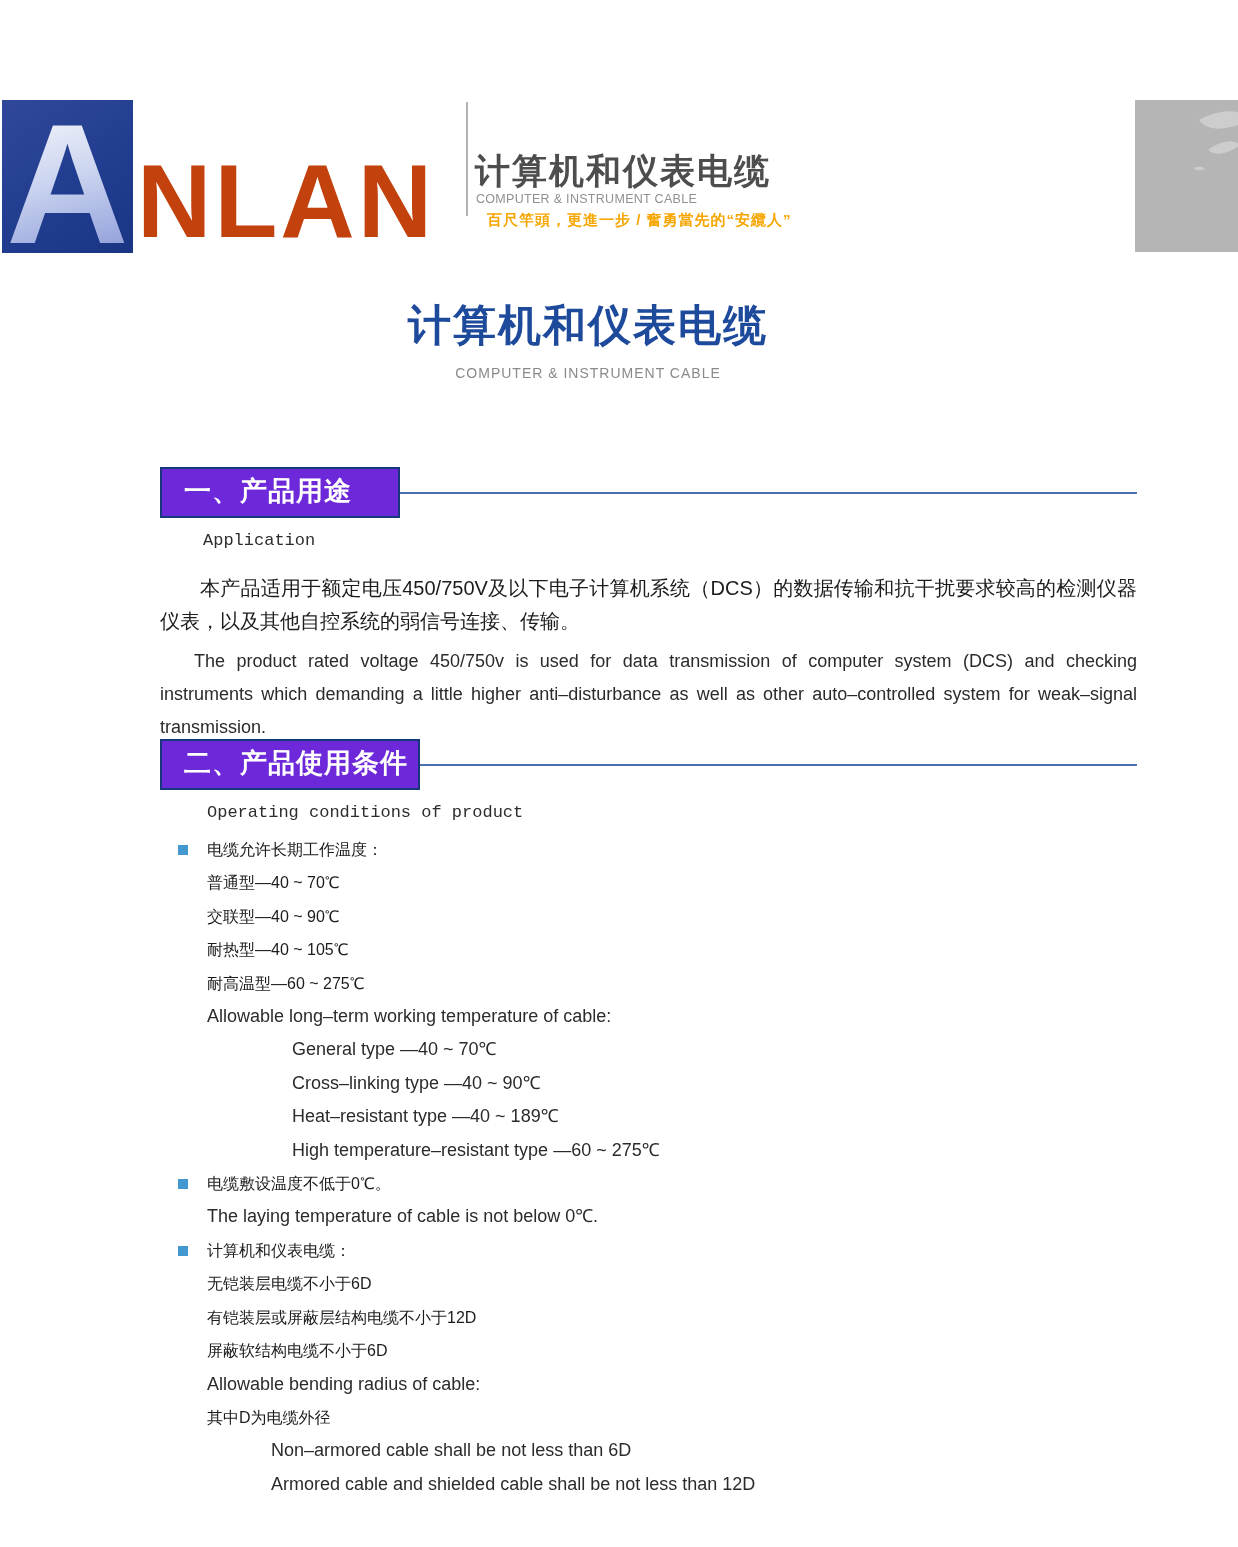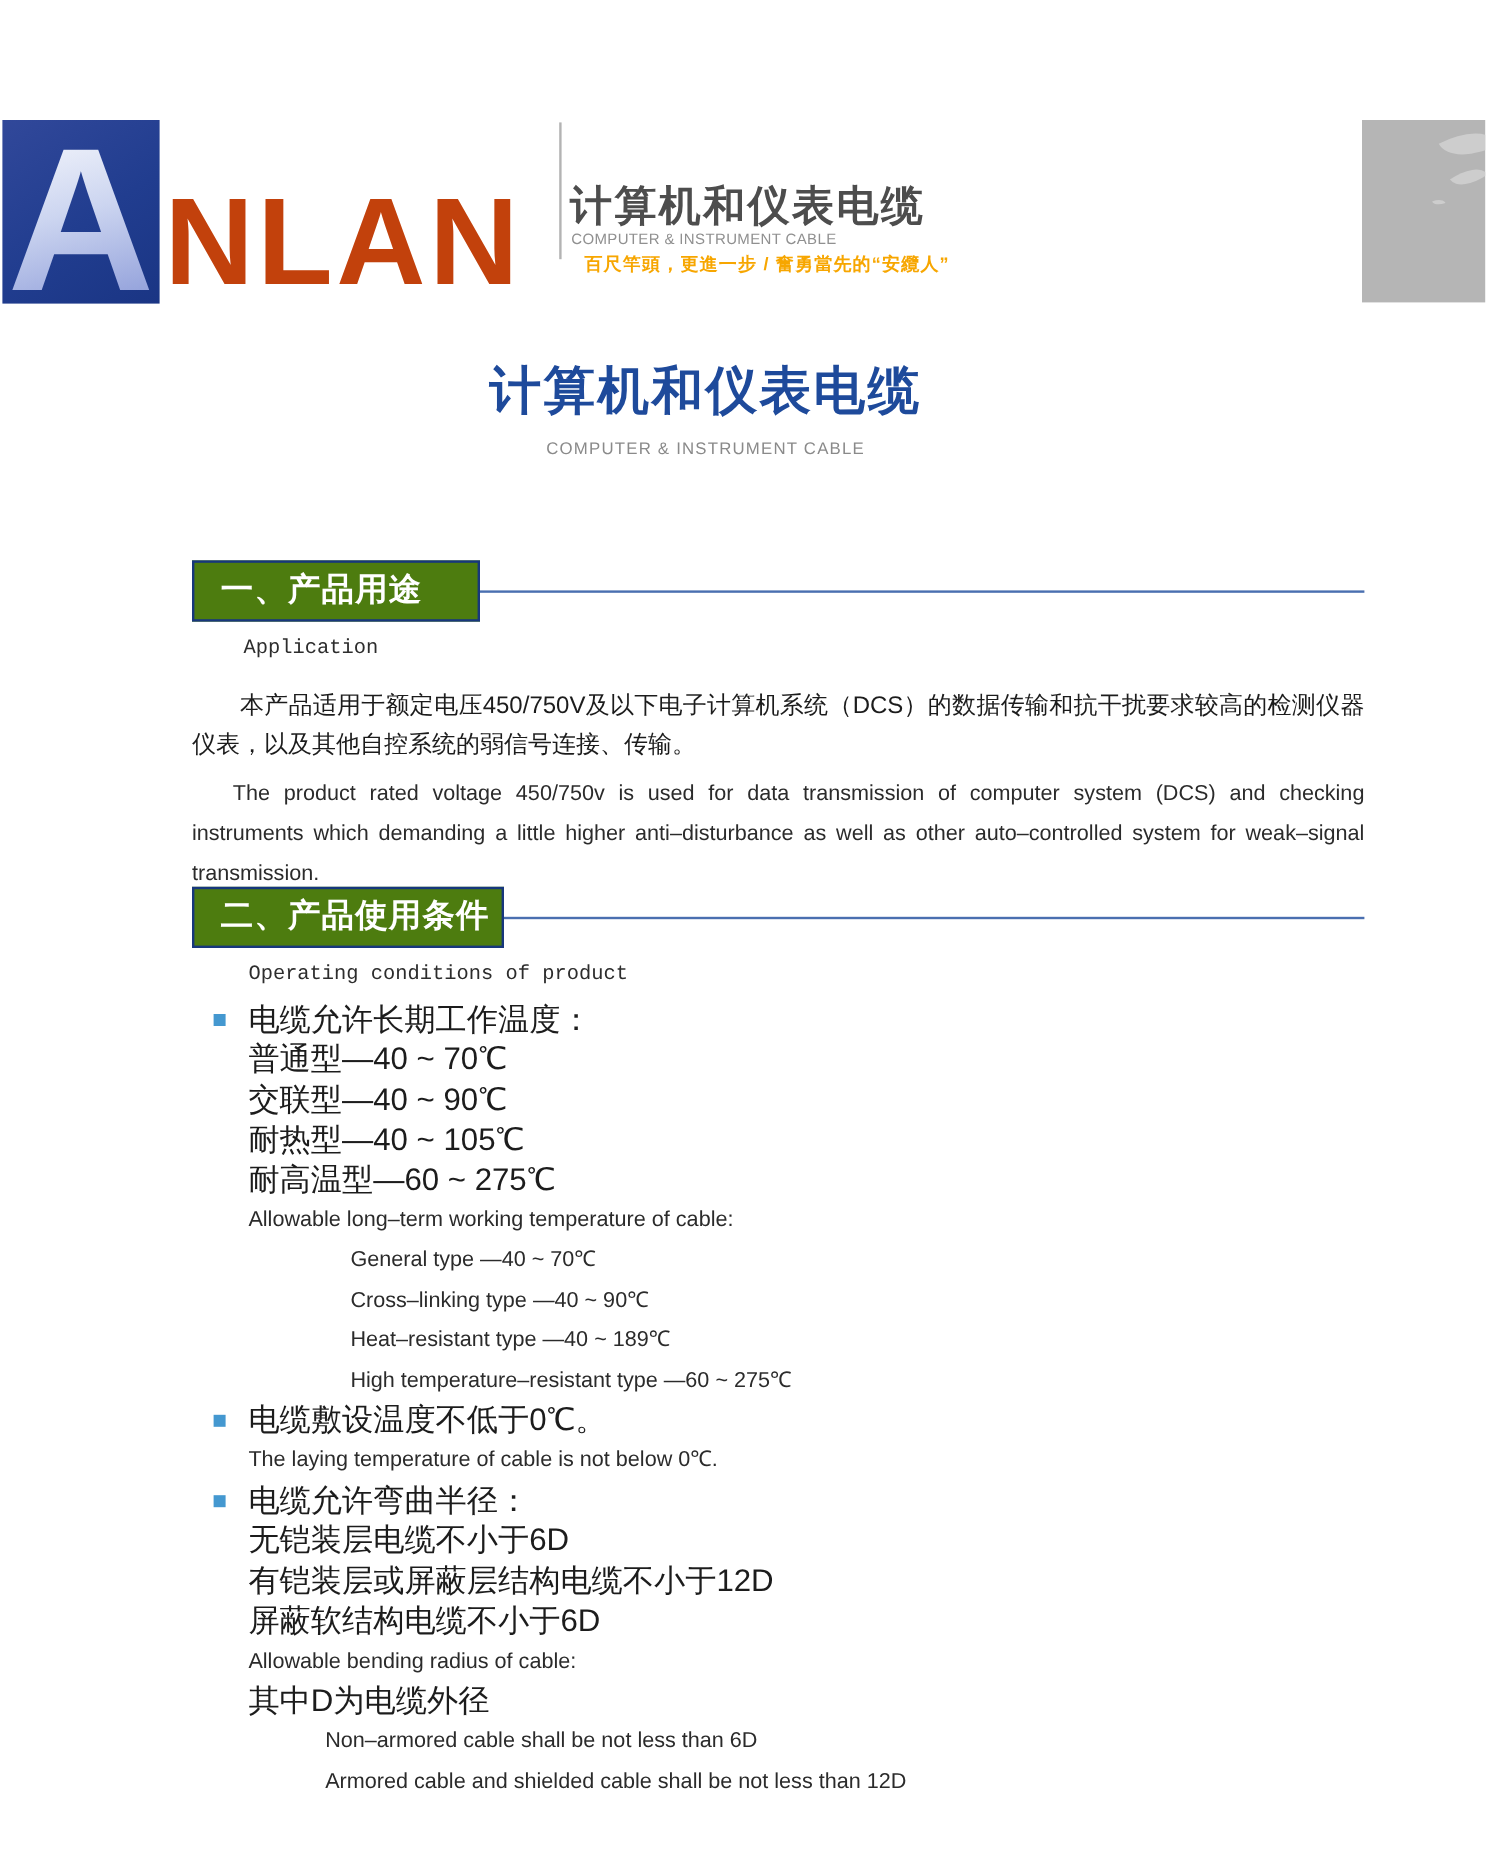--- a/index.html
+++ b/index.html
@@ -38,35 +38,35 @@
   .main-title{position:absolute;top:297px;left:0;width:1176px;text-align:center;}
   .main-title-zh{margin:0;font-size:43px;font-weight:bold;color:#1e4a9b;letter-spacing:2px;}
   .main-title-en{margin-top:10px;font-size:14px;color:#8a8a8a;letter-spacing:1px;}
 
   
   .sec{position:absolute;left:160px;width:977px;}
   .sec1{top:467px;}
   .sec2{top:739px;}
   .sec-head{display:flex;align-items:center;}
   .sec-box{
-    box-sizing:border-box;min-width:240px;background:#4d7c0f;border:2px solid #17377c;
+    box-sizing:border-box;min-width:240px;background:#6d28d9;border:2px solid #17377c;
     color:#ffffff;font-size:27px;font-weight:bold;padding:4px 10px 7px 22px;letter-spacing:1px;
   }
   .sec-line{flex:1;height:2px;background:#4a6fb0;}
   .sec-sub{margin-top:13px;font-size:17px;color:#2d2d2d;font-family:Liberation Mono, monospace;}
   .sec1 .sec-sub{margin-left:43px;}
   .sec2 .sec-sub{margin-left:47px;}
 
   .para{margin:0;text-align:justify;}
   .para.zh{margin-top:22px;font-size:20px;line-height:33px;text-indent:40px;color:#1c1c1c;}
   .para.en{margin-top:7px;font-size:18px;line-height:33px;text-indent:34px;color:#2b2b2b;}
 
   
   .list{margin-top:11px;}
-  .li{position:relative;min-height:33.4px;line-height:33.4px;padding-left:47px;font-size:26px;color:#1c1c1c;}
+  .li{position:relative;min-height:33.4px;line-height:33.4px;padding-left:47px;font-size:16px;color:#1c1c1c;}
   .li.en{font-size:18px;color:#2b2b2b;}
   .li.indent-a{padding-left:132px;}
   .li.indent-b{padding-left:111px;}
   .bullet{position:absolute;left:18px;top:12px;width:10px;height:10px;background:#4498d0;}
 </style>
 </head>
 <body>
 
 <div class="page">
 
@@ -121,21 +121,21 @@
       <div class="li en indent-a"><span>Cross–linking type —40 ~ 90℃</span></div>
       <div class="li en indent-a"><span>Heat–resistant type —40 ~ 189℃</span></div>
       <div class="li en indent-a"><span>High temperature–resistant type —60 ~ 275℃</span></div>
       <div class="li zh">
         <span class="bullet"></span>
         <span>电缆敷设温度不低于0℃。</span>
       </div>
       <div class="li en"><span>The laying temperature of cable is not below 0℃.</span></div>
       <div class="li zh">
         <span class="bullet"></span>
-        <span>电缆允许弯曲半径：</span>
+        <span>计算机和仪表电缆：</span>
       </div>
       <div class="li zh"><span>无铠装层电缆不小于6D</span></div>
       <div class="li zh"><span>有铠装层或屏蔽层结构电缆不小于12D</span></div>
       <div class="li zh"><span>屏蔽软结构电缆不小于6D</span></div>
       <div class="li en"><span>Allowable bending radius of cable:</span></div>
       <div class="li zh"><span>其中D为电缆外径</span></div>
       <div class="li en indent-b"><span>Non–armored cable shall be not less than 6D</span></div>
       <div class="li en indent-b"><span>Armored cable and shielded cable shall be not less than 12D</span></div>
     </div>
   </section>

